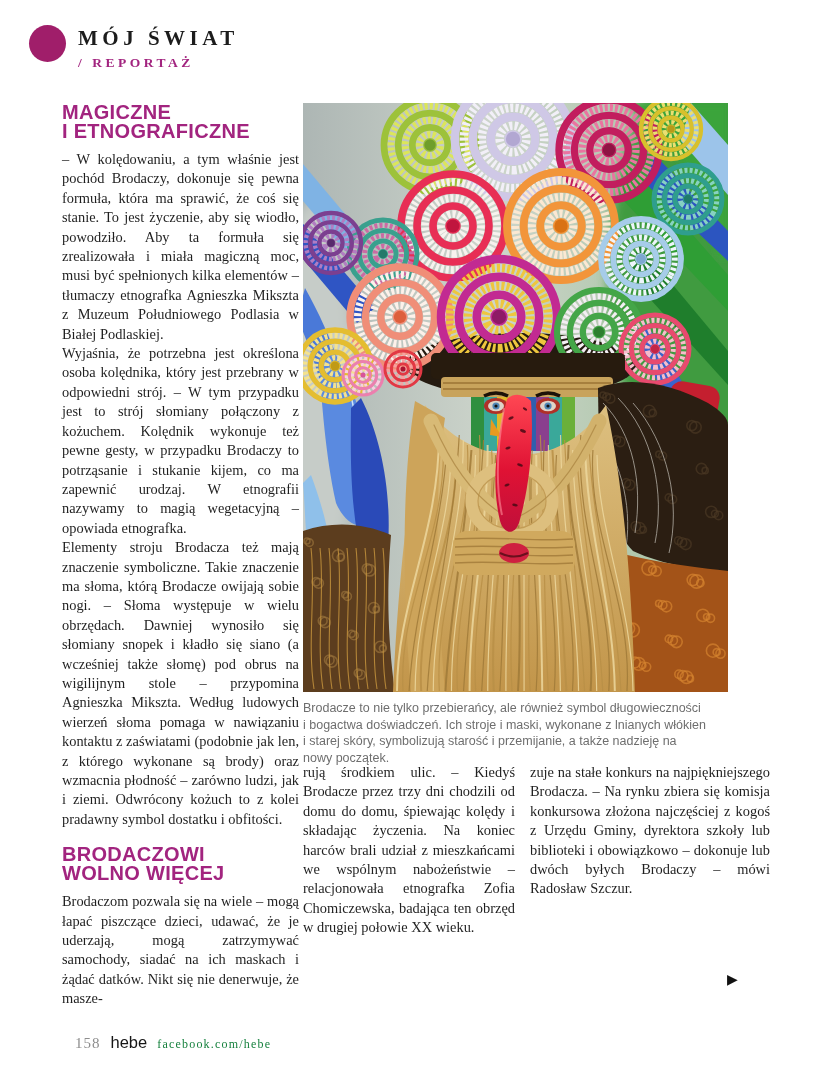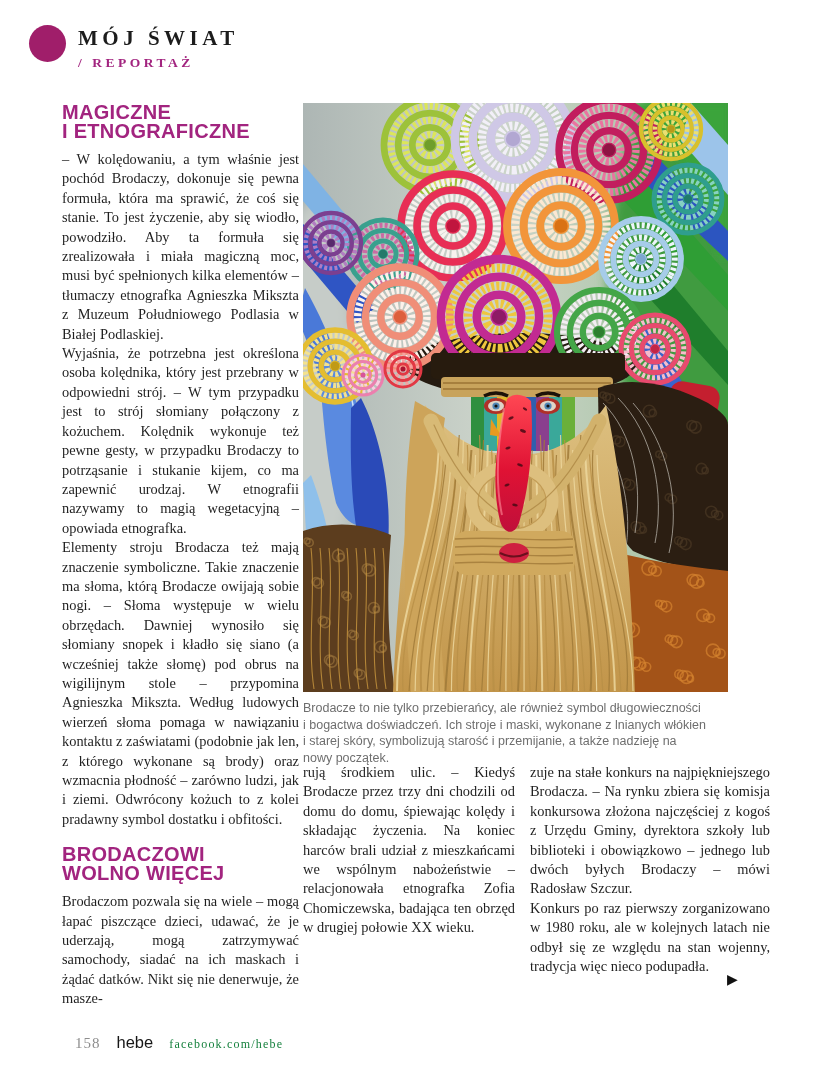--- a/index.html
+++ b/index.html
@@ -23,21 +23,21 @@
   #mid-col{left:303px;top:763px;width:212px;}
   #right-col{left:530px;top:763px;width:240px;}
   
   #photo-box{left:303px;top:103px;width:425px;height:589px;overflow:hidden;background:#b9c2bd;}
   
   #caption{left:303px;top:700px;width:404px;font-family:"Liberation Sans",sans-serif;
     font-size:12.5px;line-height:16.6px;color:#6e6e6e;text-align:left;}
   
   #next-arrow{left:727px;top:971px;font-size:14px;color:#111;font-family:"DejaVu Sans",sans-serif;}
   
-  #footer{left:75px;top:1033px;display:flex;align-items:baseline;gap:16px;}
+  #footer{left:75px;top:1033px;display:flex;align-items:baseline;gap:10px;}
   #footer .page-num{font-size:15px;color:#8d8d8d;letter-spacing:1px;}
   #footer .logo{font-family:"Liberation Sans",sans-serif;font-weight:normal;font-size:16.5px;color:#161616;}
   #footer .social{font-size:12px;color:#15803d;letter-spacing:1.2px;}
 </style>
 </head>
 <body>
 
 <div class="kicker-circle"></div>
 <div class="section-title">MÓJ ŚWIAT</div>
 <div class="category">/ REPORTAŻ</div>
@@ -475,22 +475,21 @@
   </g>
 </svg>
 </div>
 
 <div id="caption" class="abs">Brodacze to nie tylko przebierańcy, ale również symbol długowieczności i bogactwa doświadczeń. Ich stroje i maski, wykonane z lnianych włókien i starej skóry, symbolizują starość i przemijanie, a także nadzieję na nowy początek.</div>
 
 <div id="mid-col" class="abs bodycol">
   <p>rują środkiem ulic. – Kiedyś Brodacze przez trzy dni chodzili od domu do domu, śpiewając kolędy i składając życzenia. Na koniec harców brali udział z mieszkańcami we wspólnym nabożeństwie – relacjonowała etnografka Zofia Chomiczewska, badająca ten obrzęd w drugiej połowie XX wieku.</p>
 </div>
 <div id="right-col" class="abs bodycol">
-  <p>zuje na stałe konkurs na najpiękniejszego Brodacza. – Na rynku zbiera się komisja konkursowa złożona najczęściej z kogoś z Urzędu Gminy, dyrektora szkoły lub biblioteki i obowiązkowo – jednego lub dwóch byłych Brodaczy – mówi Radosław Szczur.</p>
-  <p>Konkurs po raz pierwszy zorganizowano w 1980 roku, ale w kolejnych latach nie odbył się ze względu na stan wojenny, tradycja więc nieco podupadła.</p>
+  <p>zuje na stałe konkurs na najpiękniejszego Brodacza. – Na rynku zbiera się komisja konkursowa złożona najczęściej z kogoś z Urzędu Gminy, dyrektora szkoły lub biblioteki i obowiązkowo – dokonuje lub dwóch byłych Brodaczy – mówi Radosław Szczur.</p>
 </div>
 <span id="next-arrow" class="abs">▶</span>
 
 <div id="footer" class="abs">
   <span class="page-num">158</span>
   <span class="logo">hebe</span>
   <span class="social">facebook.com/hebe</span>
 </div>
 
 </body></html>

